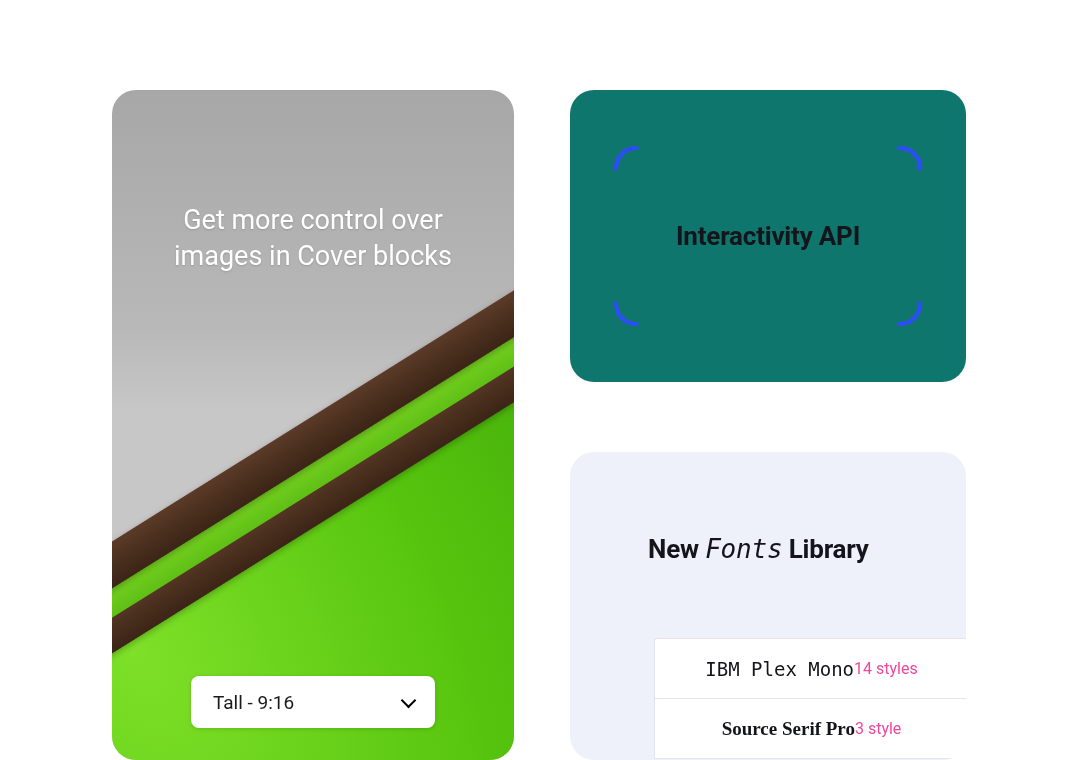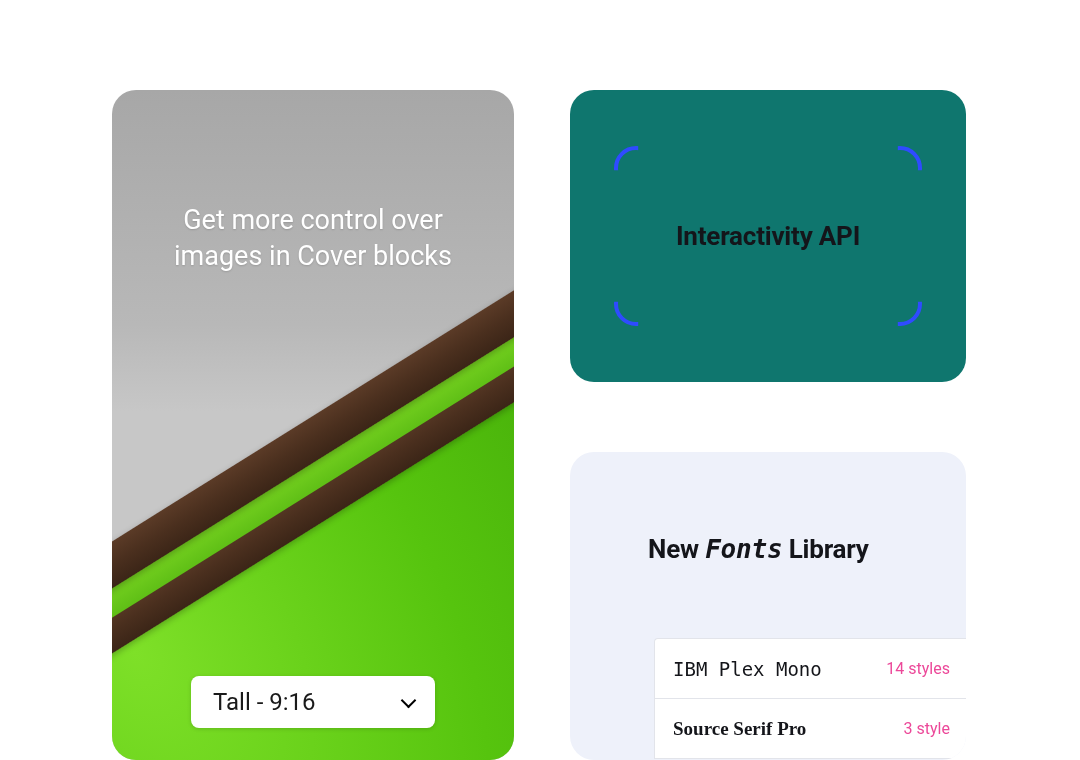--- a/index.html
+++ b/index.html
@@ -58,21 +58,21 @@
   }
   .aspect-select {
     position: absolute;
     left: 50%; transform: translateX(-50%);
     bottom: 32px;
     width: 244px; height: 52px;
     background: #fff;
     border-radius: 8px;
     display: flex; align-items: center; justify-content: space-between;
     padding: 0 20px 0 22px;
-    font-size: 24px;
+    font-size: 19px;
     color: #1a1a1a;
     box-shadow: 0 1px 4px rgba(0,0,0,.15);
     z-index: 6;
     gap: 31px;
   }
   .chev { width: 14px; height: 14px; position: relative; }
   .chev::before {
     content:""; position:absolute; left:2px; top:0;
     width:9px; height:9px;
     border-right:2px solid #000; border-bottom:2px solid #000;
@@ -115,33 +115,33 @@
     overflow: hidden;
   }
   .fonts-title {
     position: absolute;
     left: 78px; top: 82px;
     font-size: 26px;
     font-weight: 700;
     color: #14151a;
     letter-spacing: -0.2px;
   }
-  .fonts-title .ital { font-style: italic; font-family: ui-monospace, "SFMono-Regular", Menlo, Consolas, monospace; font-weight: 700; }
+  .fonts-title .ital { font-style: italic; font-family: ui-monospace, "SFMono-Regular", Menlo, Consolas, monospace; font-weight: 400; }
   .font-list {
     position: absolute;
     left: 84px; top: 186px;
     right: -2px;
     background: #fff;
     border: 1px solid #e2e4ea;
     border-right: none;
     border-bottom: none;
     border-radius: 4px 0 0 0;
   }
   .font-row {
-    display: flex; align-items: center; justify-content: space-between;
+    display: flex; align-items: center; justify-content: center;
     height: 60px;
     padding: 0 18px 0 18px;
     border-bottom: 1px solid #e2e4ea;
     font-size: 19px;
   }
   .font-row .styles { color: #ec4899; font-size: 16px; }
   .mono { font-family: ui-monospace,"SFMono-Regular",Menlo,Consolas,monospace; color:#14151a; }
   .serif { font-family: Georgia, "Times New Roman", serif; font-weight:700; color:#14151a; }
 </style>
 </head>

